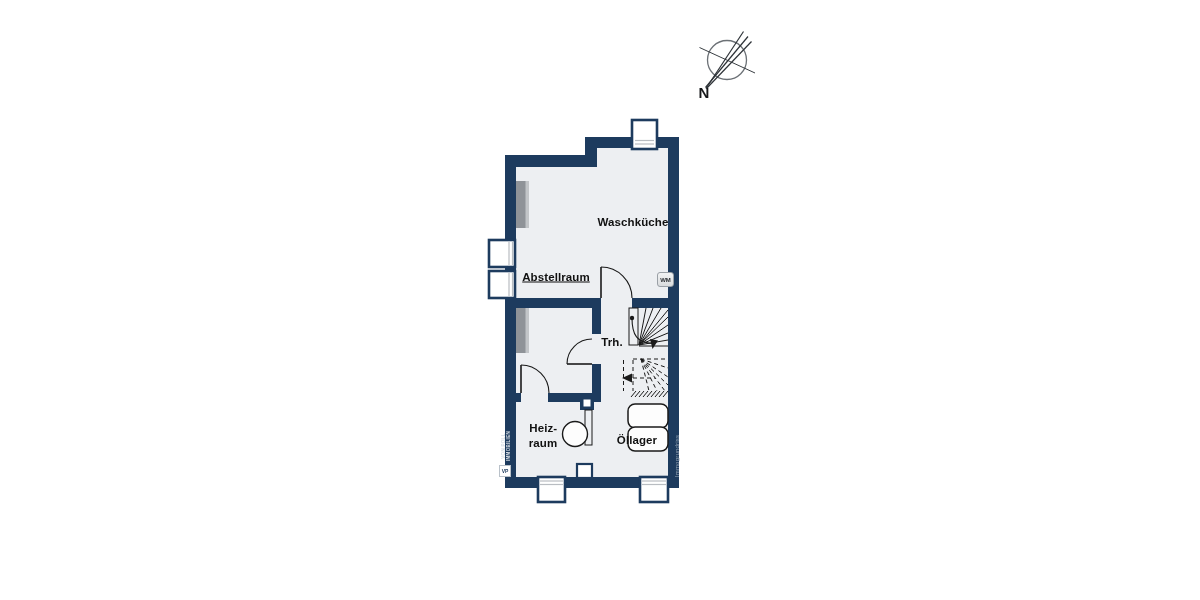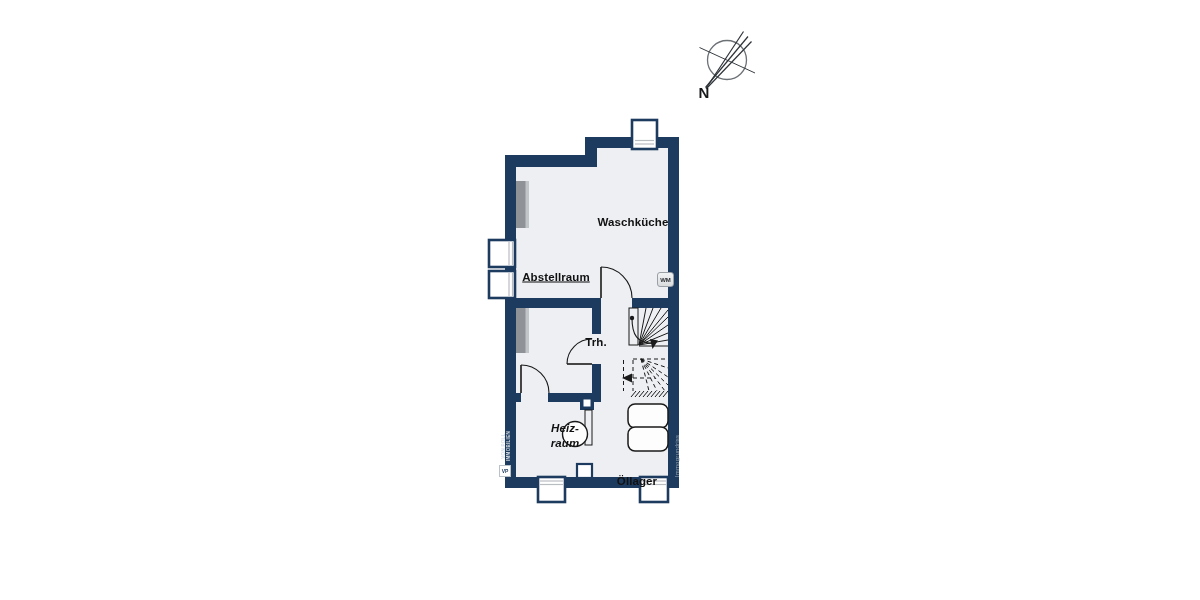--- a/index.html
+++ b/index.html
@@ -11,21 +11,21 @@
   }
   html,body{margin:0;padding:0;background:#fff;}
   #canvas{
     position:relative;width:1200px;height:600px;background:#fff;overflow:hidden;
     font-family:"Liberation Sans","DejaVu Sans",sans-serif;
   }
   #plan-svg{position:absolute;left:0;top:0;}
   .room-label{
     position:absolute;transform:translate(-50%,-50%);
     font-size:11.5px;font-weight:bold;color:#111;white-space:nowrap;
-    letter-spacing:0.1px;text-align:center;line-height:15px;
+    letter-spacing:0.1px;text-align:right;line-height:15px;
   }
   .n-label{
     position:absolute;transform:translate(-50%,-50%);
     font-size:15px;font-weight:bold;color:#16181a;
   }
   .wm-box{
     position:absolute;left:657px;top:272px;width:17px;height:15px;
     background:linear-gradient(180deg,#f2f3f4,#d9dbdd);
     border:1px solid #9aa0a6;border-radius:3px;
     display:flex;align-items:center;justify-content:center;
@@ -184,26 +184,26 @@
       <circle cx="727" cy="60" r="19.5" stroke="#6c7176" stroke-width="1.3"></circle>
       <line x1="699.5" y1="47.5" x2="755" y2="73" stroke="#3a3f44" stroke-width="1"></line>
       <line x1="706" y1="88.5" x2="743.5" y2="31.5" stroke="#2e3338" stroke-width="1.2"></line>
       <line x1="706.5" y1="88.5" x2="751.5" y2="41.5" stroke="#2e3338" stroke-width="1.2"></line>
       <line x1="705.5" y1="87.5" x2="748" y2="36.5" stroke="#2e3338" stroke-width="1.2"></line>
     </g>
   </svg>
 
   <div class="room-label" style="left:633px;top:222px;">Waschküche</div>
   <div class="room-label" style="left:556px;top:277px;text-decoration:underline;">Abstellraum</div>
-  <div class="room-label" style="left:596px;top:342px;">Trh.</div>
-  <div class="room-label" style="left:565px;top:436px;font-style:italic;">
+  <div class="room-label" style="left:612px;top:342px;">Trh.</div>
+  <div class="room-label" style="left:543px;top:436px;">
     <span>Heiz-</span><br>
     <span>raum</span>
   </div>
-  <div class="room-label" style="left:637px;top:481px;">Öllager</div>
+  <div class="room-label" style="left:637px;top:440px;">Öllager</div>
 
   <div class="wm-box">
     <span>WM</span>
   </div>
 
   <div class="n-label" style="left:704px;top:92px;">N</div>
 
   <div class="wmark-left">
     <span>VON POLL</span><br>
     <span>IMMOBILIEN</span>

